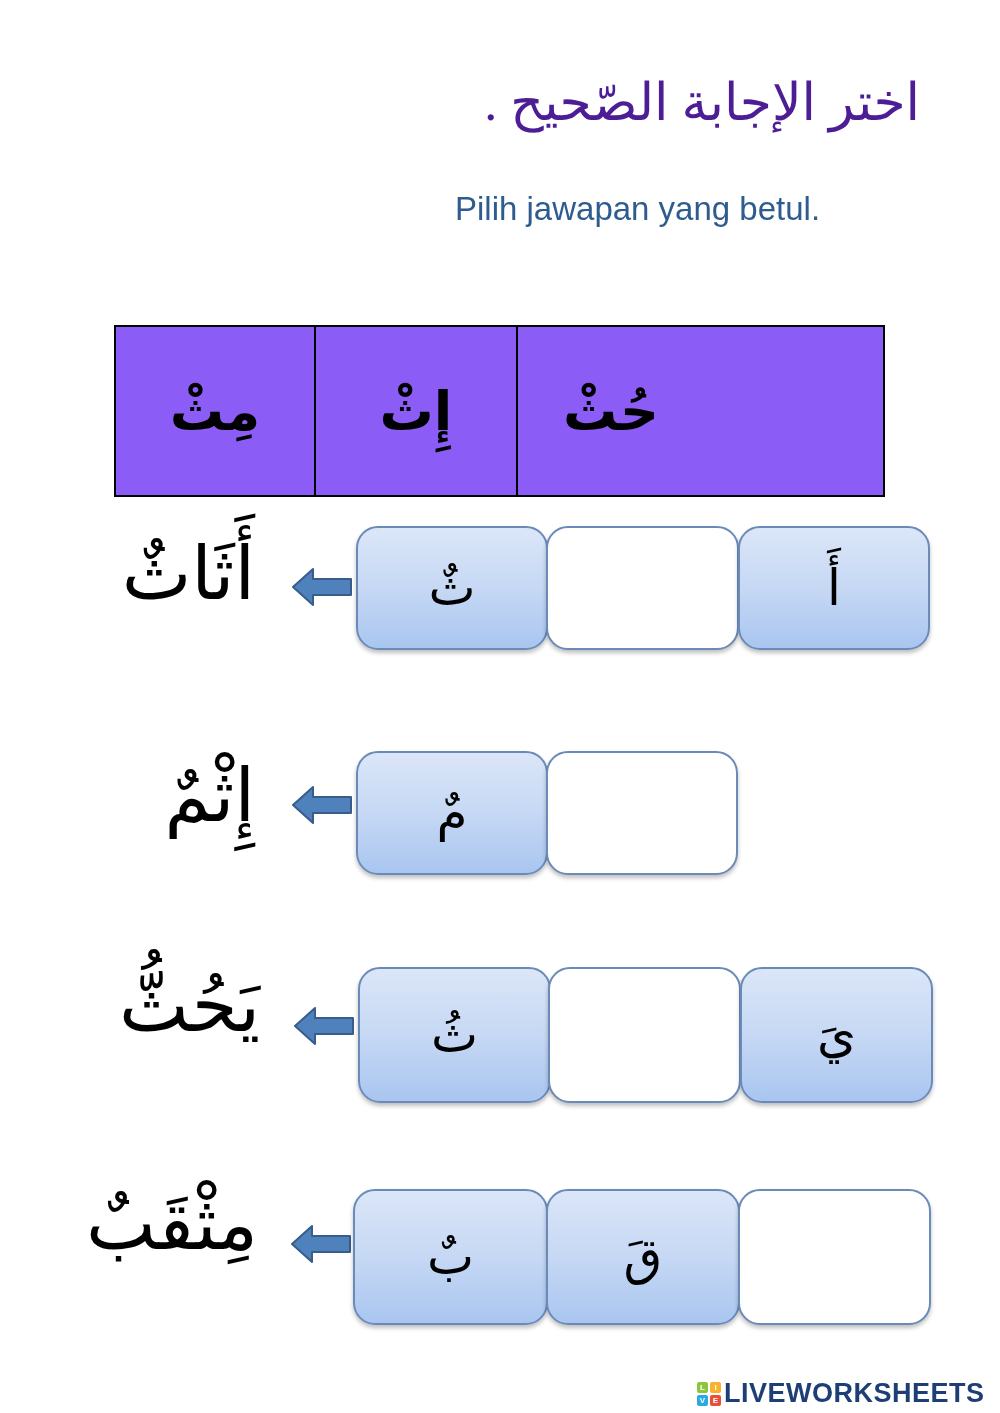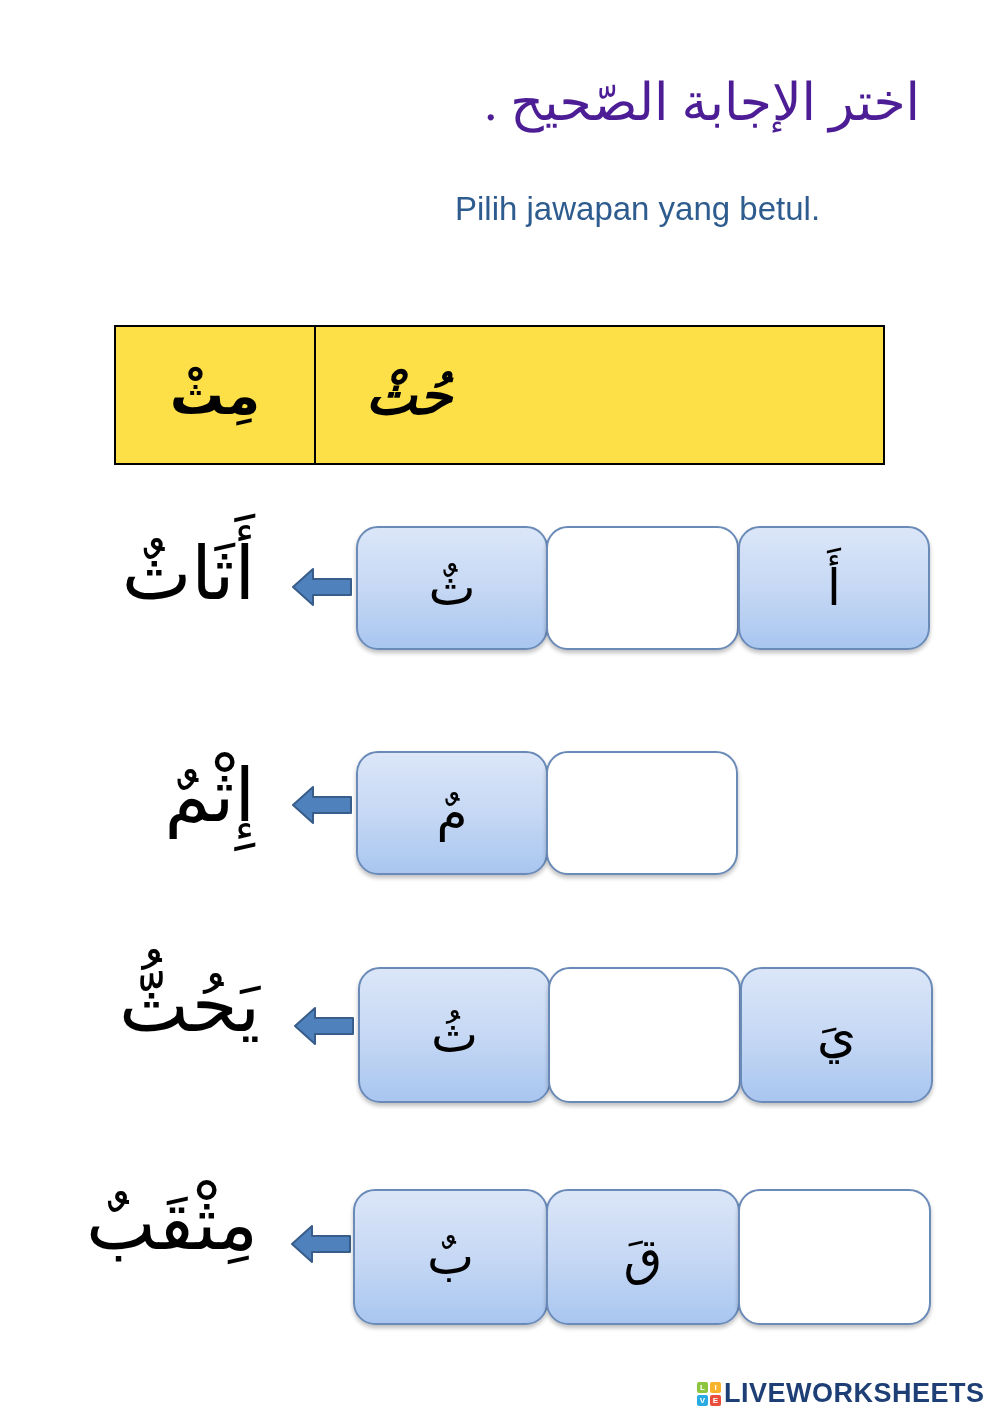--- a/index.html
+++ b/index.html
@@ -1,21 +1,21 @@
 <!DOCTYPE html>
 <html><head>
 <meta charset="utf-8">
 <style>
   html, body { margin: 0; padding: 0; background: #ffffff; }
   body { width: 1000px; height: 1413px; position: relative; overflow: hidden; font-family: "DejaVu Sans", sans-serif; }
   .title-ar { position: absolute; right: 80px; top: 72px; font-family: Liberation Serif, serif; font-size: 52px; color: #4c1d95; direction: rtl; white-space: nowrap; }
   .subtitle { position: absolute; left: 455px; top: 190px; font-family: "Liberation Sans", sans-serif; font-size: 33px; color: #2e5c8e; white-space: nowrap; }
-  .table { position: absolute; left: 114px; top: 325px; width: 771px; height: 140px; display: flex; border: 2px solid #000; box-sizing: border-box; background: #fde047; }
+  .table { position: absolute; left: 114px; top: 325px; width: 771px; height: 172px; display: flex; border: 2px solid #000; box-sizing: border-box; background: #8b5cf6; }
   .cell { display: flex; align-items: center; justify-content: center; border-right: 2px solid #000; box-sizing: border-box; font-family: "DejaVu Sans", sans-serif; font-weight: bold; font-size: 54px; color: #000; cursor: pointer; }
-  .cell:last-child { border-right: none; font-style: italic; }
+  .cell:last-child { border-right: none; }
   .row-word { position: absolute; font-family: "DejaVu Sans", sans-serif; font-weight: normal; font-size: 74px; color: #000; direction: rtl; white-space: nowrap; text-align: right; }
   .arrow { position: absolute; width: 62px; height: 40px; }
   .box { position: absolute; box-sizing: border-box; border: 2px solid #6a8ab8; border-radius: 22px; display: flex; align-items: center; justify-content: center; font-family: "DejaVu Sans", sans-serif; font-size: 50px; color: #000; box-shadow: 0 3px 4px rgba(0,0,0,0.25); }
   .box.filled { background: linear-gradient(to bottom, #dbe6f8 0%, #c6d8f4 50%, #a9c6f0 100%); }
   .box.blank { background: #ffffff; cursor: text; }
   .box.blank input { width: 80%; height: 60%; border: none; outline: none; background: transparent; text-align: center; font-size: 50px; font-family: "DejaVu Sans", sans-serif; }
   .logo { position: absolute; left: 697px; top: 1378px; display: flex; align-items: center; }
   .logo-grid { display: grid; grid-template-columns: 11px 11px; grid-template-rows: 11px 11px; gap: 2px; margin-right: 3px; }
   .logo-grid span { display: flex; align-items: center; justify-content: center; font-size: 8px; font-weight: bold; color: #fff; font-family: "Liberation Sans", sans-serif; border-radius: 2px; }
   .logo-text { font-family: "Liberation Sans", sans-serif; font-weight: bold; font-size: 27px; color: #1d3f76; letter-spacing: 0.5px; }
@@ -23,20 +23,21 @@
 </head>
 <body>
 
 <div>
 
   <div class="title-ar">اختر الإجابة الصّحيح .</div>
   <div class="subtitle">Pilih jawapan yang betul.</div>
 
   <div class="table">
     <div class="cell" style="width:200px;">مِثْ</div>
+    <div class="cell" style="width:202px;">إِثْ</div>
     <div class="cell" style="width:186px;">حُثْ</div>
   </div>
 
   <div class="row-word" style="right:745px; top:530px;">أَثَاثٌ</div>
   <svg class="arrow" style="left:291px; top:567px;" viewBox="0 0 62 40">
     <polygon points="2,20 22,2 22,12 60,12 60,28 22,28 22,38" fill="#4f81bd" stroke="#385d8a" stroke-width="2" stroke-linejoin="round"></polygon>
   </svg>
   <div class="box filled" style="left:356px; top:526px; width:192px; height:124px;">
       <span>ثٌ</span>
     </div>

